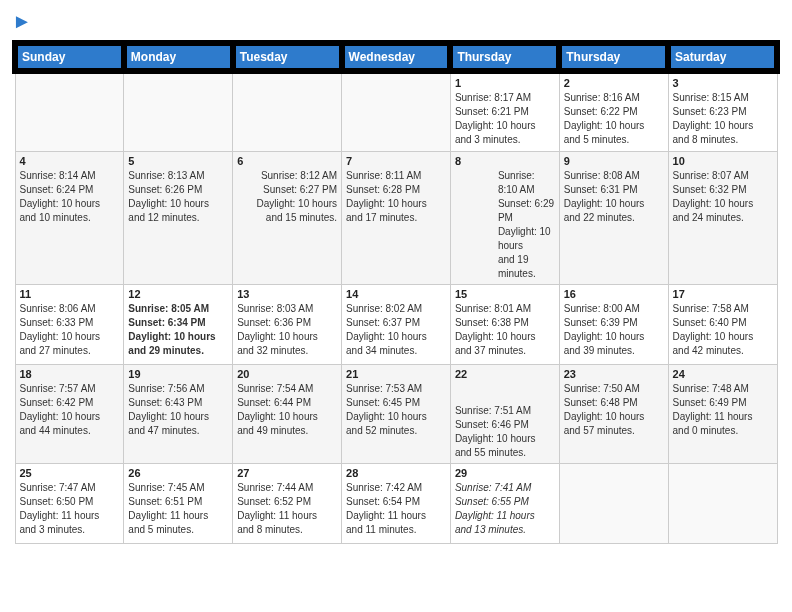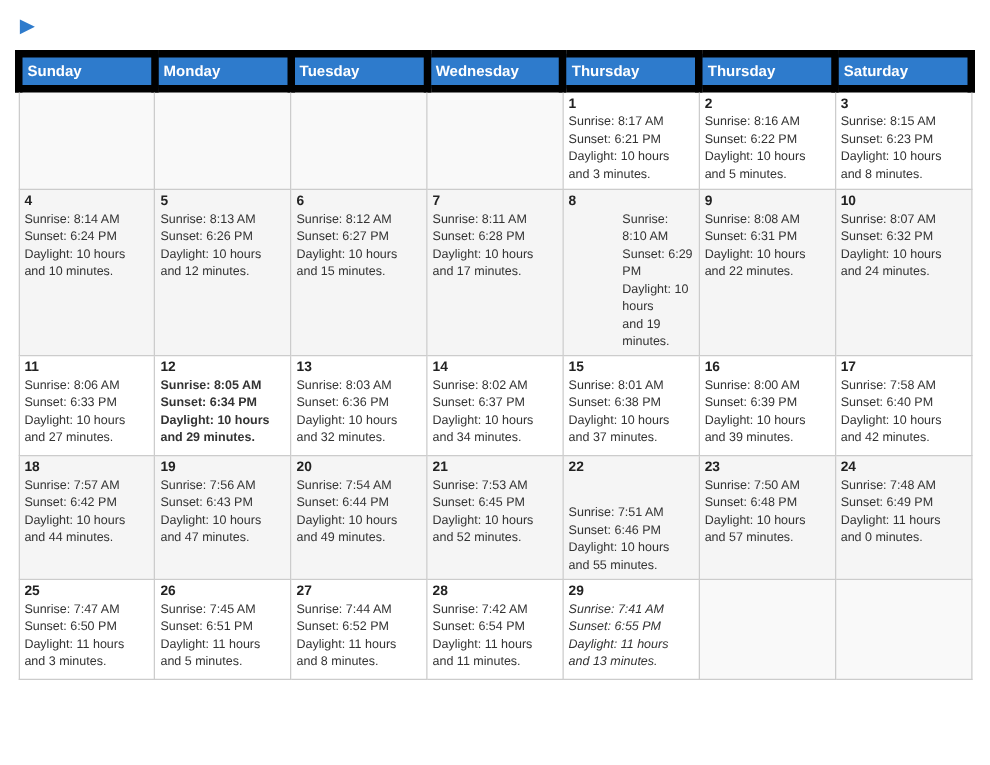--- a/index.html
+++ b/index.html
@@ -149,21 +149,21 @@
           </td>
           <td>
             <div class="day-num">5</div>
             <div class="day-detail" style="white-space: pre-line;">Sunrise: 8:13 AM
 Sunset: 6:26 PM
 Daylight: 10 hours
 and 12 minutes.</div>
           </td>
           <td>
             <div class="day-num">6</div>
-            <div class="day-detail" style="white-space: pre-line;">Sunrise: 8:12 AM
+            <div class="day-detail" style="white-space: pre-line; text-align: right;">Sunrise: 8:12 AM
 Sunset: 6:27 PM
 Daylight: 10 hours
 and 15 minutes.</div>
           </td>
           <td>
             <div class="day-num">7</div>
             <div class="day-detail" style="white-space: pre-line;">Sunrise: 8:11 AM
 Sunset: 6:28 PM
 Daylight: 10 hours
 and 17 minutes.</div>

